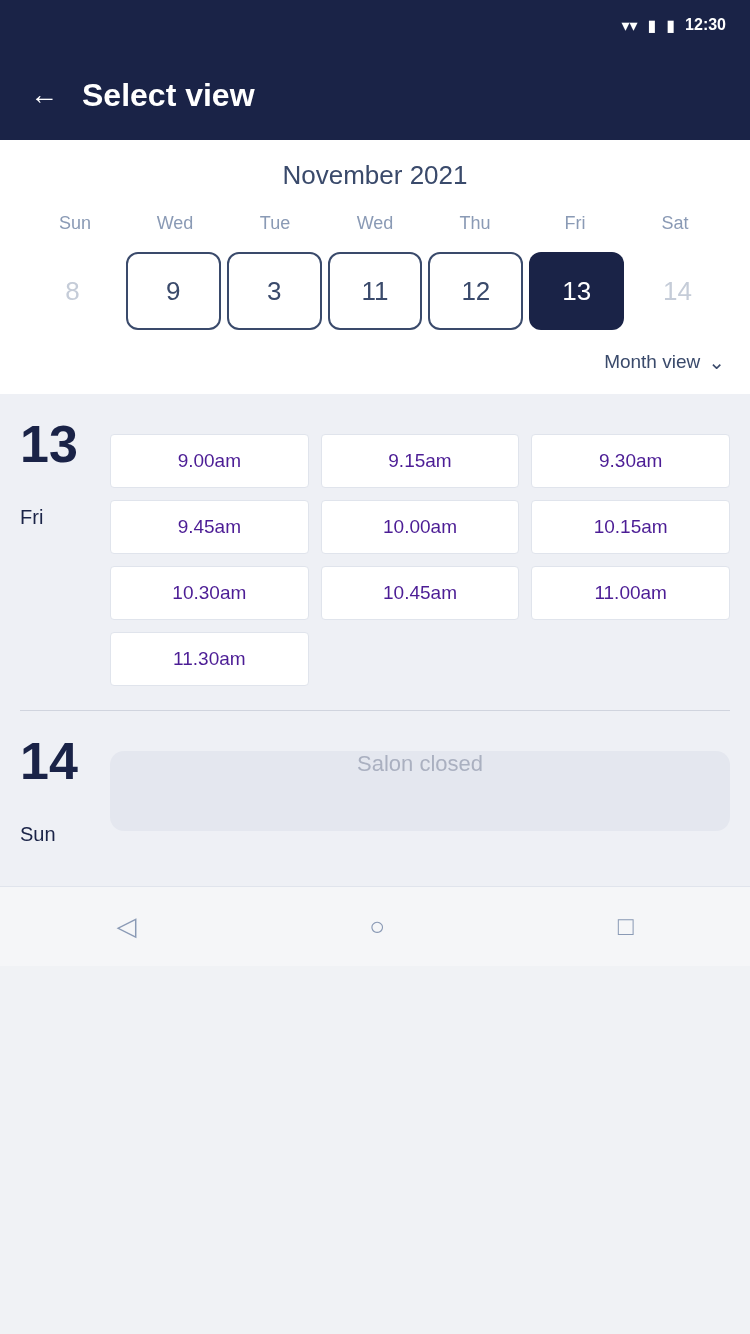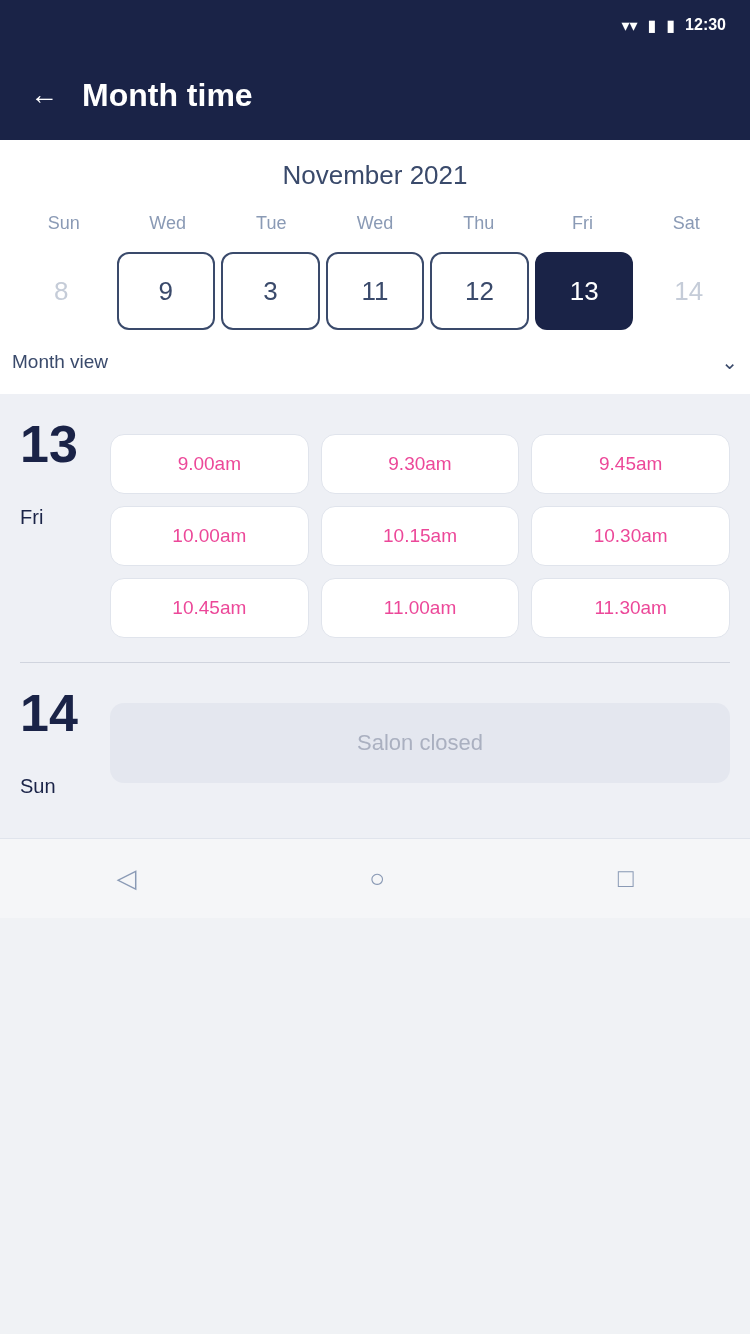--- a/index.html
+++ b/index.html
@@ -49,21 +49,21 @@
     }
     .header-title {
       color: white;
       font-size: 32px;
       font-weight: 700;
     }
 
     
     .calendar-section {
       background: white;
-      padding: 20px 12px 10px;
+      padding: 20px 25px 10px;
     }
     .month-label {
       text-align: center;
       font-size: 26px;
       font-weight: 500;
       color: #3a4a6b;
       margin-bottom: 18px;
     }
     .weekdays {
       display: grid;
@@ -105,21 +105,21 @@
     .day-cell.faded {
       color: #c5ccd8;
       border: none;
       cursor: default;
     }
 
     
     .month-view-toggle {
       display: flex;
       align-items: center;
-      justify-content: space-between;
+      justify-content: flex-end;
       gap: 8px;
       padding: 16px 0 10px;
       cursor: pointer;
     }
     .month-view-label {
       font-size: 19px;
       color: #3a4a6b;
     }
     .chevron-down {
       font-size: 20px;
@@ -148,44 +148,44 @@
 
     .time-grid {
       display: grid;
       grid-template-columns: repeat(3, 1fr);
       gap: 12px;
       margin-top: 16px;
     }
 
     .time-slot {
       background: white;
-      border-radius: 14px;
-      height: 60px;
+      border-radius: 4px;
+      height: 54px;
       display: flex;
       align-items: center;
       justify-content: center;
       font-size: 19px;
-      color: #ec4899;
+      color: #4c1d95;
       font-weight: 400;
       cursor: pointer;
       border: 1.5px solid #e0e4ec;
     }
 
     .day-divider {
       height: 1px;
       background: #d0d4de;
       margin: 4px 20px;
     }
 
     .salon-closed-block {
       background: #e4e7ef;
       border-radius: 14px;
       height: 80px;
       display: flex;
-      align-items: center;
+      align-items: flex-start;
       justify-content: center;
       font-size: 22px;
       color: #aab0c0;
       margin: 16px 0 0 0;
     }
 
     
     .day13-block {
       display: flex;
       gap: 0;
@@ -235,21 +235,21 @@
 
 <div class="status-bar">
   <span class="status-icon">▾▾</span>
   <span class="status-icon">▮</span>
   <span class="status-icon">▮</span>
   <span class="time">12:30</span>
 </div>
 
 <div class="header">
   <span class="back-arrow">←</span>
-  <span class="header-title">Month time</span>
+  <span class="header-title">Select view</span>
 </div>
 
 <div class="calendar-section">
   <div class="month-label">November 2021</div>
 
   <div class="weekdays">
     <span class="weekday">Sun</span>
     <span class="weekday">Wed</span>
     <span class="weekday">Tue</span>
     <span class="weekday">Wed</span>
@@ -277,20 +277,21 @@
 <div class="timeslots-section">
 
   <div class="day13-block">
     <div class="day13-label">
       <div class="day-number-large">13</div>
       <div class="day-name-label">Fri</div>
     </div>
     <div class="day13-slots">
       <div class="time-grid">
         <div class="time-slot">9.00am</div>
+        <div class="time-slot">9.15am</div>
         <div class="time-slot">9.30am</div>
         <div class="time-slot">9.45am</div>
         <div class="time-slot">10.00am</div>
         <div class="time-slot">10.15am</div>
         <div class="time-slot">10.30am</div>
         <div class="time-slot">10.45am</div>
         <div class="time-slot">11.00am</div>
         <div class="time-slot">11.30am</div>
       </div>
     </div>

